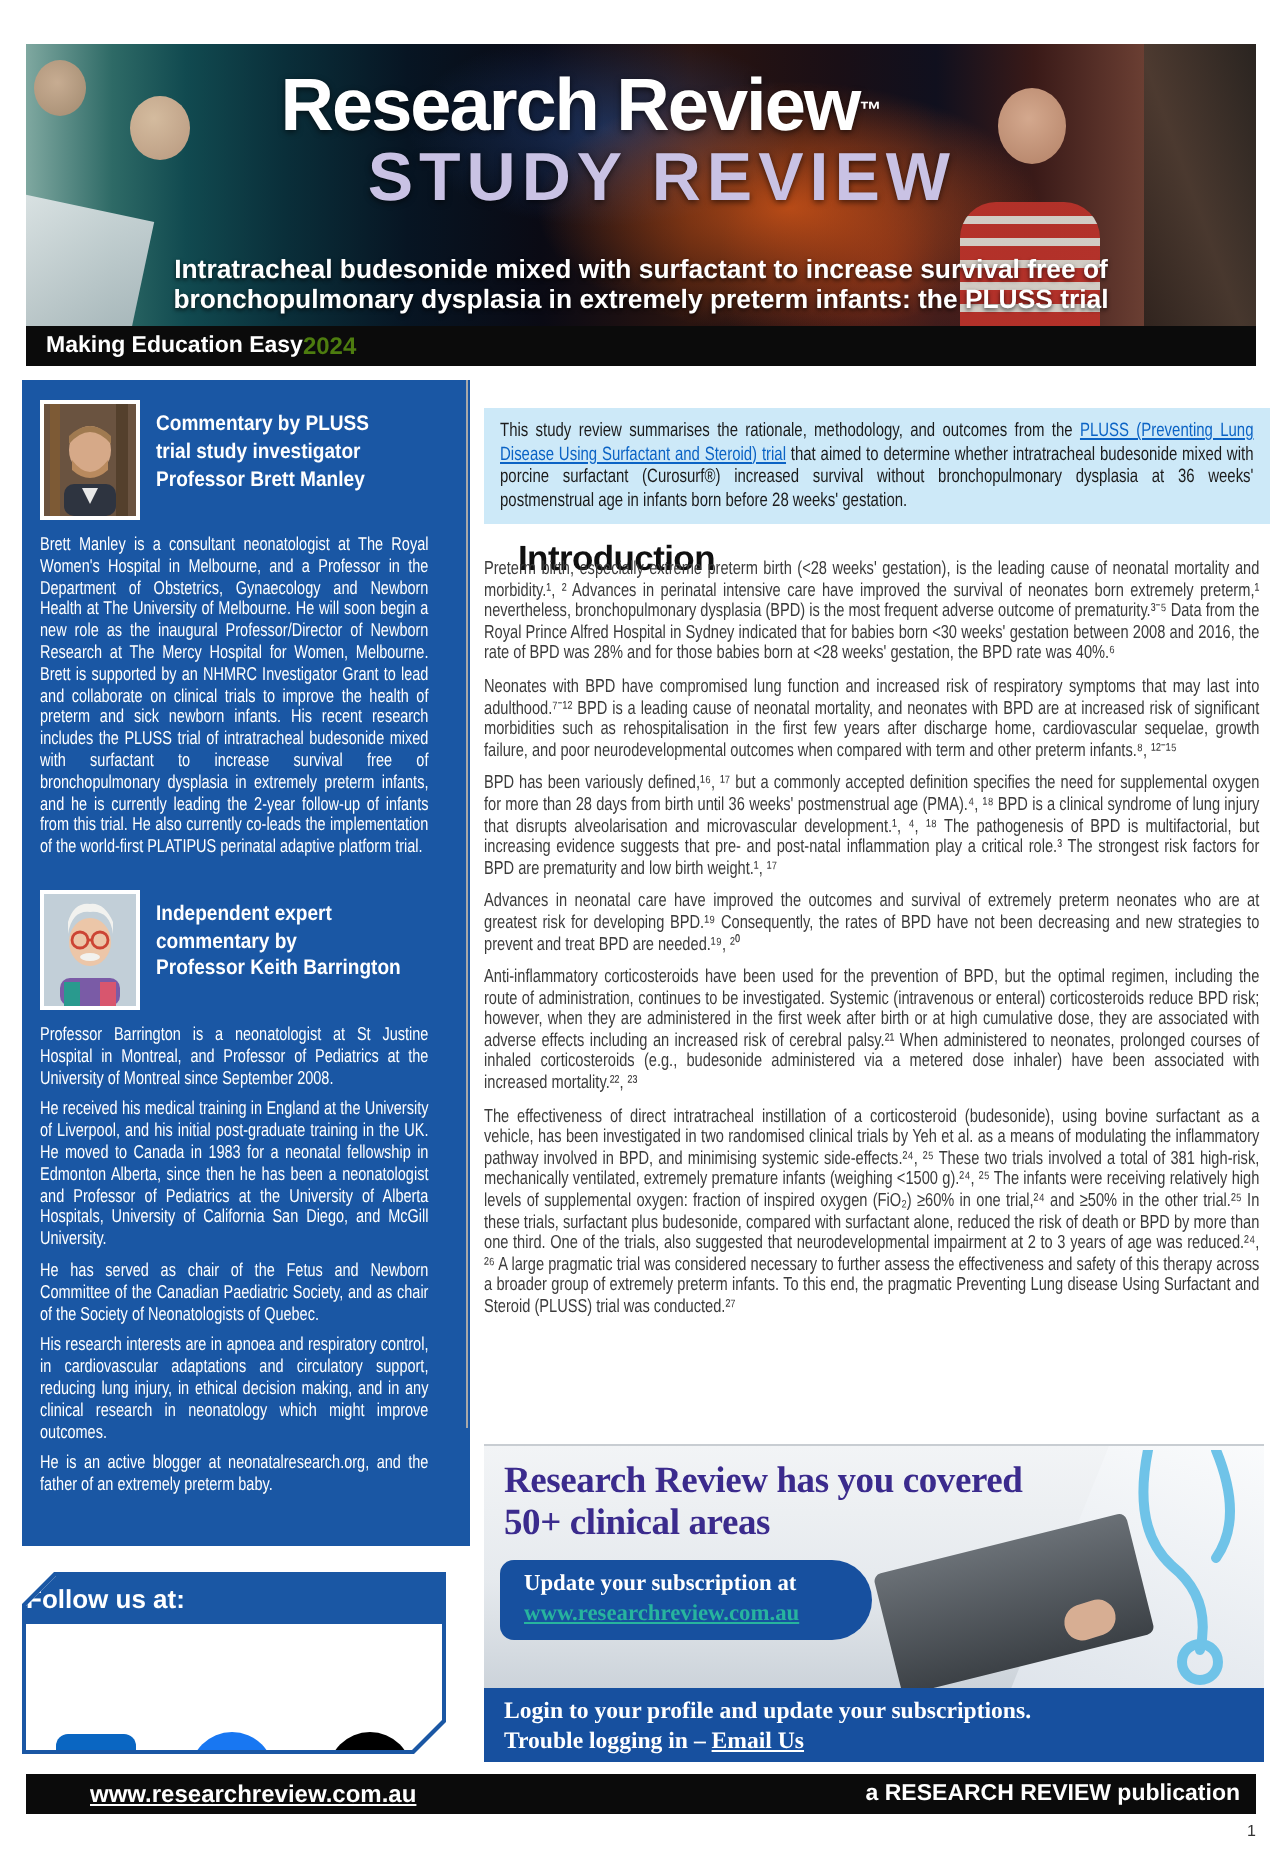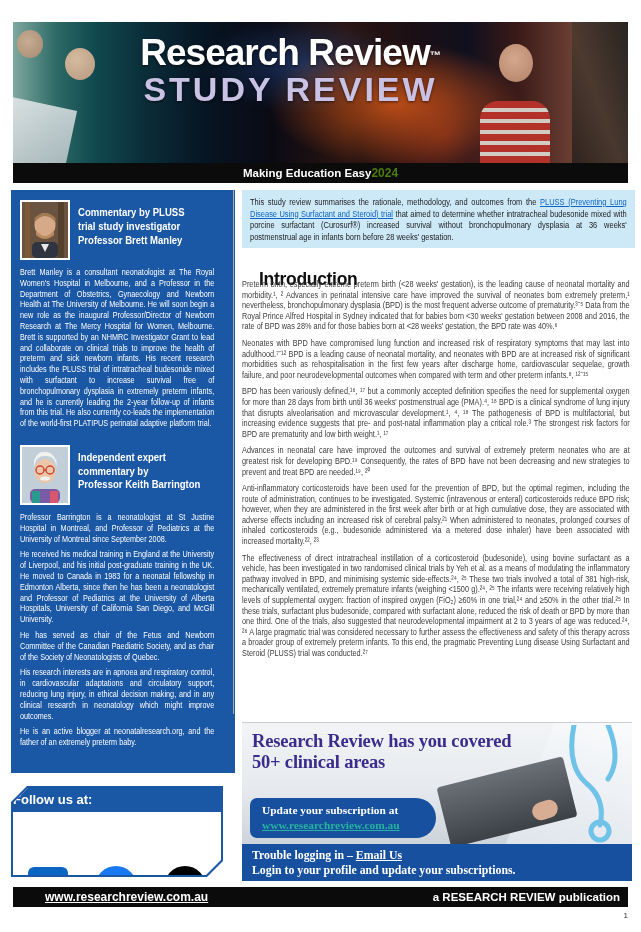--- a/index.html
+++ b/index.html
@@ -15,25 +15,25 @@
       linear-gradient(90deg,#7fa8a0 0%,#2e6a66 7%,#114a50 13%,#0a2f3a 21%,#071523 31%,#0a0a14 42%,#2a1410 54%,#1a0f16 66%,#10101e 74%,#3a1a18 82%,#6b3f33 91%,#241a16 100%);}
   .hp-baby{position:absolute;left:52px;top:26px;width:30px;height:32px;border-radius:50%;background:radial-gradient(circle at 40% 35%,#e8c6a6,#caa184);opacity:.9;}
   .hp-doc{position:absolute;left:4px;top:8px;width:26px;height:28px;border-radius:50%;background:radial-gradient(circle at 45% 40%,#d9b193,#b08b6d);opacity:.85;}
   .hp-coat{position:absolute;left:-12px;bottom:-6px;width:70px;height:66px;background:linear-gradient(160deg,#e9ecee,#b9c2c6);transform:rotate(12deg);opacity:.85;}
   .hp-boy-head{position:absolute;right:95px;top:22px;width:34px;height:38px;border-radius:50%;background:radial-gradient(circle at 45% 40%,#dcb094,#b9866a);opacity:.95;}
   .hp-boy-shirt{position:absolute;right:78px;bottom:0;width:70px;height:62px;border-radius:18px 18px 0 0;background:repeating-linear-gradient(180deg,#b8322a 0 7px,#d8d4cc 7px 11px);opacity:.95;}
   .hp-exam{position:absolute;right:-14px;top:0;width:70px;height:100%;background:linear-gradient(250deg,#23201e,#4a3a30 60%,#2a211c);opacity:.9;}
   .brand{position:absolute;left:90px;right:150px;top:10px;text-align:center;z-index:3;}
   .brand-main{font-size:37px;font-weight:bold;color:#ffffff;letter-spacing:-1px;text-shadow:0 1px 3px rgba(0,0,0,.6);}
   .brand-tm{font-size:11px;font-weight:bold;color:#ffffff;vertical-align:super;}
-  .masthead-sub{font-size:34px;font-weight:bold;color:#c9c2e4;letter-spacing:3px;margin-top:-4px;text-shadow:0 1px 3px rgba(0,0,0,.6);}
+  .masthead-sub{font-size:34px;font-weight:bold;color:#c9c2e4;letter-spacing:3px;margin-top:-4px;text-shadow:0 1px 3px rgba(0,0,0,.6);text-align:right;}
   .header-subtitle{position:absolute;left:10px;right:10px;bottom:5px;z-index:3;text-align:center;color:#ffffff;font-weight:bold;font-size:13.2px;line-height:1.13;white-space:pre-line;text-shadow:0 1px 2px rgba(0,0,0,.7);}
 
   
-  .tagline-bar{position:absolute;left:13px;top:163px;width:615px;height:20px;background:#0b0b0b;display:flex;align-items:center;justify-content:center;padding:0 10px;box-sizing:border-box;}
+  .tagline-bar{position:absolute;left:13px;top:163px;width:615px;height:20px;background:#0b0b0b;display:flex;align-items:center;justify-content:flex-start;padding:0 10px;box-sizing:border-box;}
   .tagline-bar .tg{color:#fff;font-weight:bold;font-size:11.5px;}
   .tagline-bar .yr{color:#4d7c0f;font-weight:bold;font-size:12px;}
 
   
   .sidebar{position:absolute;left:11px;top:190px;width:224px;height:583px;background:#1a57a4;box-sizing:border-box;padding:10px 9px;overflow:hidden;}
   .expert{display:flex;align-items:flex-start;}
   .expert.second{margin-top:16px;}
   .avatar{flex:0 0 auto;width:46px;height:56px;border:2px solid #ffffff;background:#888;line-height:0;}
   .avatar svg{display:block;}
   .expert-heading{margin-left:8px;margin-top:6px;color:#ffffff;font-weight:bold;font-size:10.6px;line-height:1.3;white-space:pre-line;transform:scaleX(.9);transform-origin:0 0;width:160px;}
@@ -48,38 +48,38 @@
   .follow-header{height:24px;background:#1a57a4;color:#fff;font-weight:bold;font-size:13px;text-align:left;line-height:24px;}
   .follow-icons{display:flex;justify-content:center;align-items:center;gap:27px;padding-top:26px;margin-top:28px;}
   .icon-li{position:relative;width:40px;height:40px;border-radius:6px;background:#0a66c2;color:#fff;font-weight:bold;font-size:23px;display:flex;align-items:center;justify-content:center;}
   .icon-li i{font-style:normal;margin-top:-2px;}
   .icon-li .reg{position:absolute;right:-8px;bottom:-3px;font-style:normal;font-size:7px;color:#444;font-weight:normal;}
   .icon-fb{width:42px;height:42px;border-radius:50%;background:#1877f2;color:#fff;font-weight:bold;font-size:30px;display:flex;align-items:flex-end;justify-content:center;overflow:hidden;line-height:36px;}
   .icon-x{width:42px;height:42px;border-radius:50%;background:#000;color:#fff;font-weight:900;font-size:22px;display:flex;align-items:center;justify-content:center;}
 
   
   .divider{position:absolute;left:233px;top:190px;width:1px;height:524px;background:#a9a9a9;}
-  .summary-box{position:absolute;left:242px;top:190px;width:393px;height:58px;background:#cde9f8;box-sizing:border-box;padding:6px 8px;overflow:hidden;}
+  .summary-box{position:absolute;left:242px;top:204px;width:393px;height:58px;background:#cde9f8;box-sizing:border-box;padding:6px 8px;overflow:hidden;}
   .summary-cond{width:483px;transform:scaleX(.78);transform-origin:0 0;font-size:9.6px;line-height:11.6px;color:#1c1c1c;text-align:justify;}
   .doc-link{color:#0b63c5;text-decoration:underline;cursor:pointer;}
   .intro-heading{position:absolute;left:242px;top:252px;margin:17px;font-size:17.5px;font-weight:800;color:#101010;letter-spacing:-.3px;}
   .intro-body{position:absolute;left:242px;top:279px;width:388px;}
   .intro-cond{width:497px;transform:scaleX(.78);transform-origin:0 0;}
   .intro-cond p{margin:0 0 6px 0;font-size:9.4px;line-height:10.6px;color:#3c3c3c;text-align:justify;}
 
   
   .banner{position:absolute;left:242px;top:722px;width:390px;height:150px;font-family:Liberation Serif, serif;}
   .banner-photo{position:relative;height:121px;overflow:hidden;border-top:1px solid #c8cdd2;
     background:linear-gradient(180deg,#f2f4f6 0%,#e6eaee 55%,#ccd3da 100%);}
   .bn-coat{position:absolute;right:-20px;top:0;width:150px;height:130px;background:linear-gradient(200deg,#fbfcfd,#dde3ea);clip-path:polygon(35% 0,100% 0,100% 100%,0 100%);}
   .bn-laptop{position:absolute;right:60px;top:48px;width:130px;height:62px;background:linear-gradient(180deg,#6a7076,#3c4146);transform:rotate(-14deg);border-radius:4px;}
   .bn-hand{position:absolute;right:74px;top:78px;width:26px;height:18px;border-radius:9px;background:#d7ae93;transform:rotate(-18deg);}
   .bn-steth{position:absolute;right:6px;top:2px;}
   .banner-headline{position:absolute;left:10px;top:8px;font-size:18.5px;font-weight:bold;color:#3b2b8d;line-height:1.12;white-space:pre-line;letter-spacing:-.2px;}
-  .banner-cta{position:absolute;left:8px;top:75px;width:186px;height:40px;background:#17509f;border-radius:7px 20px 20px 7px;box-sizing:border-box;padding:4px 12px;display:block;text-decoration:none;cursor:pointer;}
+  .banner-cta{position:absolute;left:8px;top:57px;width:186px;height:40px;background:#17509f;border-radius:7px 20px 20px 7px;box-sizing:border-box;padding:4px 12px;display:block;text-decoration:none;cursor:pointer;}
   .banner-cta .cta1{display:block;color:#ffffff;font-weight:bold;font-size:11.4px;line-height:16px;}
   .banner-cta .cta2{display:block;color:#27b49e;font-weight:bold;font-size:11.4px;line-height:15px;text-decoration:underline;}
   .banner-login{height:37px;background:#17509f;box-sizing:border-box;padding:4px 10px 0 10px;}
   .banner-login .ln{color:#ffffff;font-weight:bold;font-size:11.8px;line-height:15px;}
   .email-link{color:#ffffff;text-decoration:underline;cursor:pointer;}
 
   
   .footer-bar{position:absolute;left:13px;top:887px;width:615px;height:20px;background:#0b0b0b;display:flex;align-items:center;justify-content:space-between;box-sizing:border-box;padding:0 8px 0 32px;}
   .footer-link{color:#ffffff;font-weight:bold;font-size:12px;text-decoration:underline;cursor:pointer;}
   .footer-pub{color:#ffffff;font-weight:bold;font-size:11.5px;}
@@ -94,20 +94,22 @@
     <div class="hp-coat"></div>
     <div class="hp-doc"></div>
     <div class="hp-baby"></div>
     <div class="hp-exam"></div>
     <div class="hp-boy-shirt"></div>
     <div class="hp-boy-head"></div>
     <div class="brand">
       <span class="brand-main">Research Review</span><span class="brand-tm">™</span>
       <div class="masthead-sub">STUDY REVIEW</div>
     </div>
+    <div class="header-subtitle">Intratracheal budesonide mixed with surfactant to increase survival free of
+bronchopulmonary dysplasia in extremely preterm infants: the PLUSS trial</div>
   </div>
 
   <div class="tagline-bar">
     <span class="tg">Making Education Easy</span>
     <span class="yr">2024</span>
   </div>
 
   <aside class="sidebar">
     <div class="expert">
       <div class="avatar">
@@ -202,22 +204,22 @@
       <div class="bn-laptop"></div>
       <div class="bn-hand"></div>
       <div class="banner-headline">Research Review has you covered
 50+ clinical areas</div>
       <a class="banner-cta">
         <span class="cta1">Update your subscription at</span>
         <span class="cta2">www.researchreview.com.au</span>
       </a>
     </div>
     <div class="banner-login">
+      <div class="ln">Login to your profile and update your subscriptions.</div>
       <div class="ln"><span>Trouble logging in – </span><a class="email-link">Email Us</a></div>
-      <div class="ln">Login to your profile and update your subscriptions.</div>
     </div>
   </div>
 
   <div class="footer-bar">
     <a class="footer-link">www.researchreview.com.au</a>
     <span class="footer-pub">a RESEARCH REVIEW publication</span>
   </div>
   <div class="page-number">1</div>
 
 </div>

